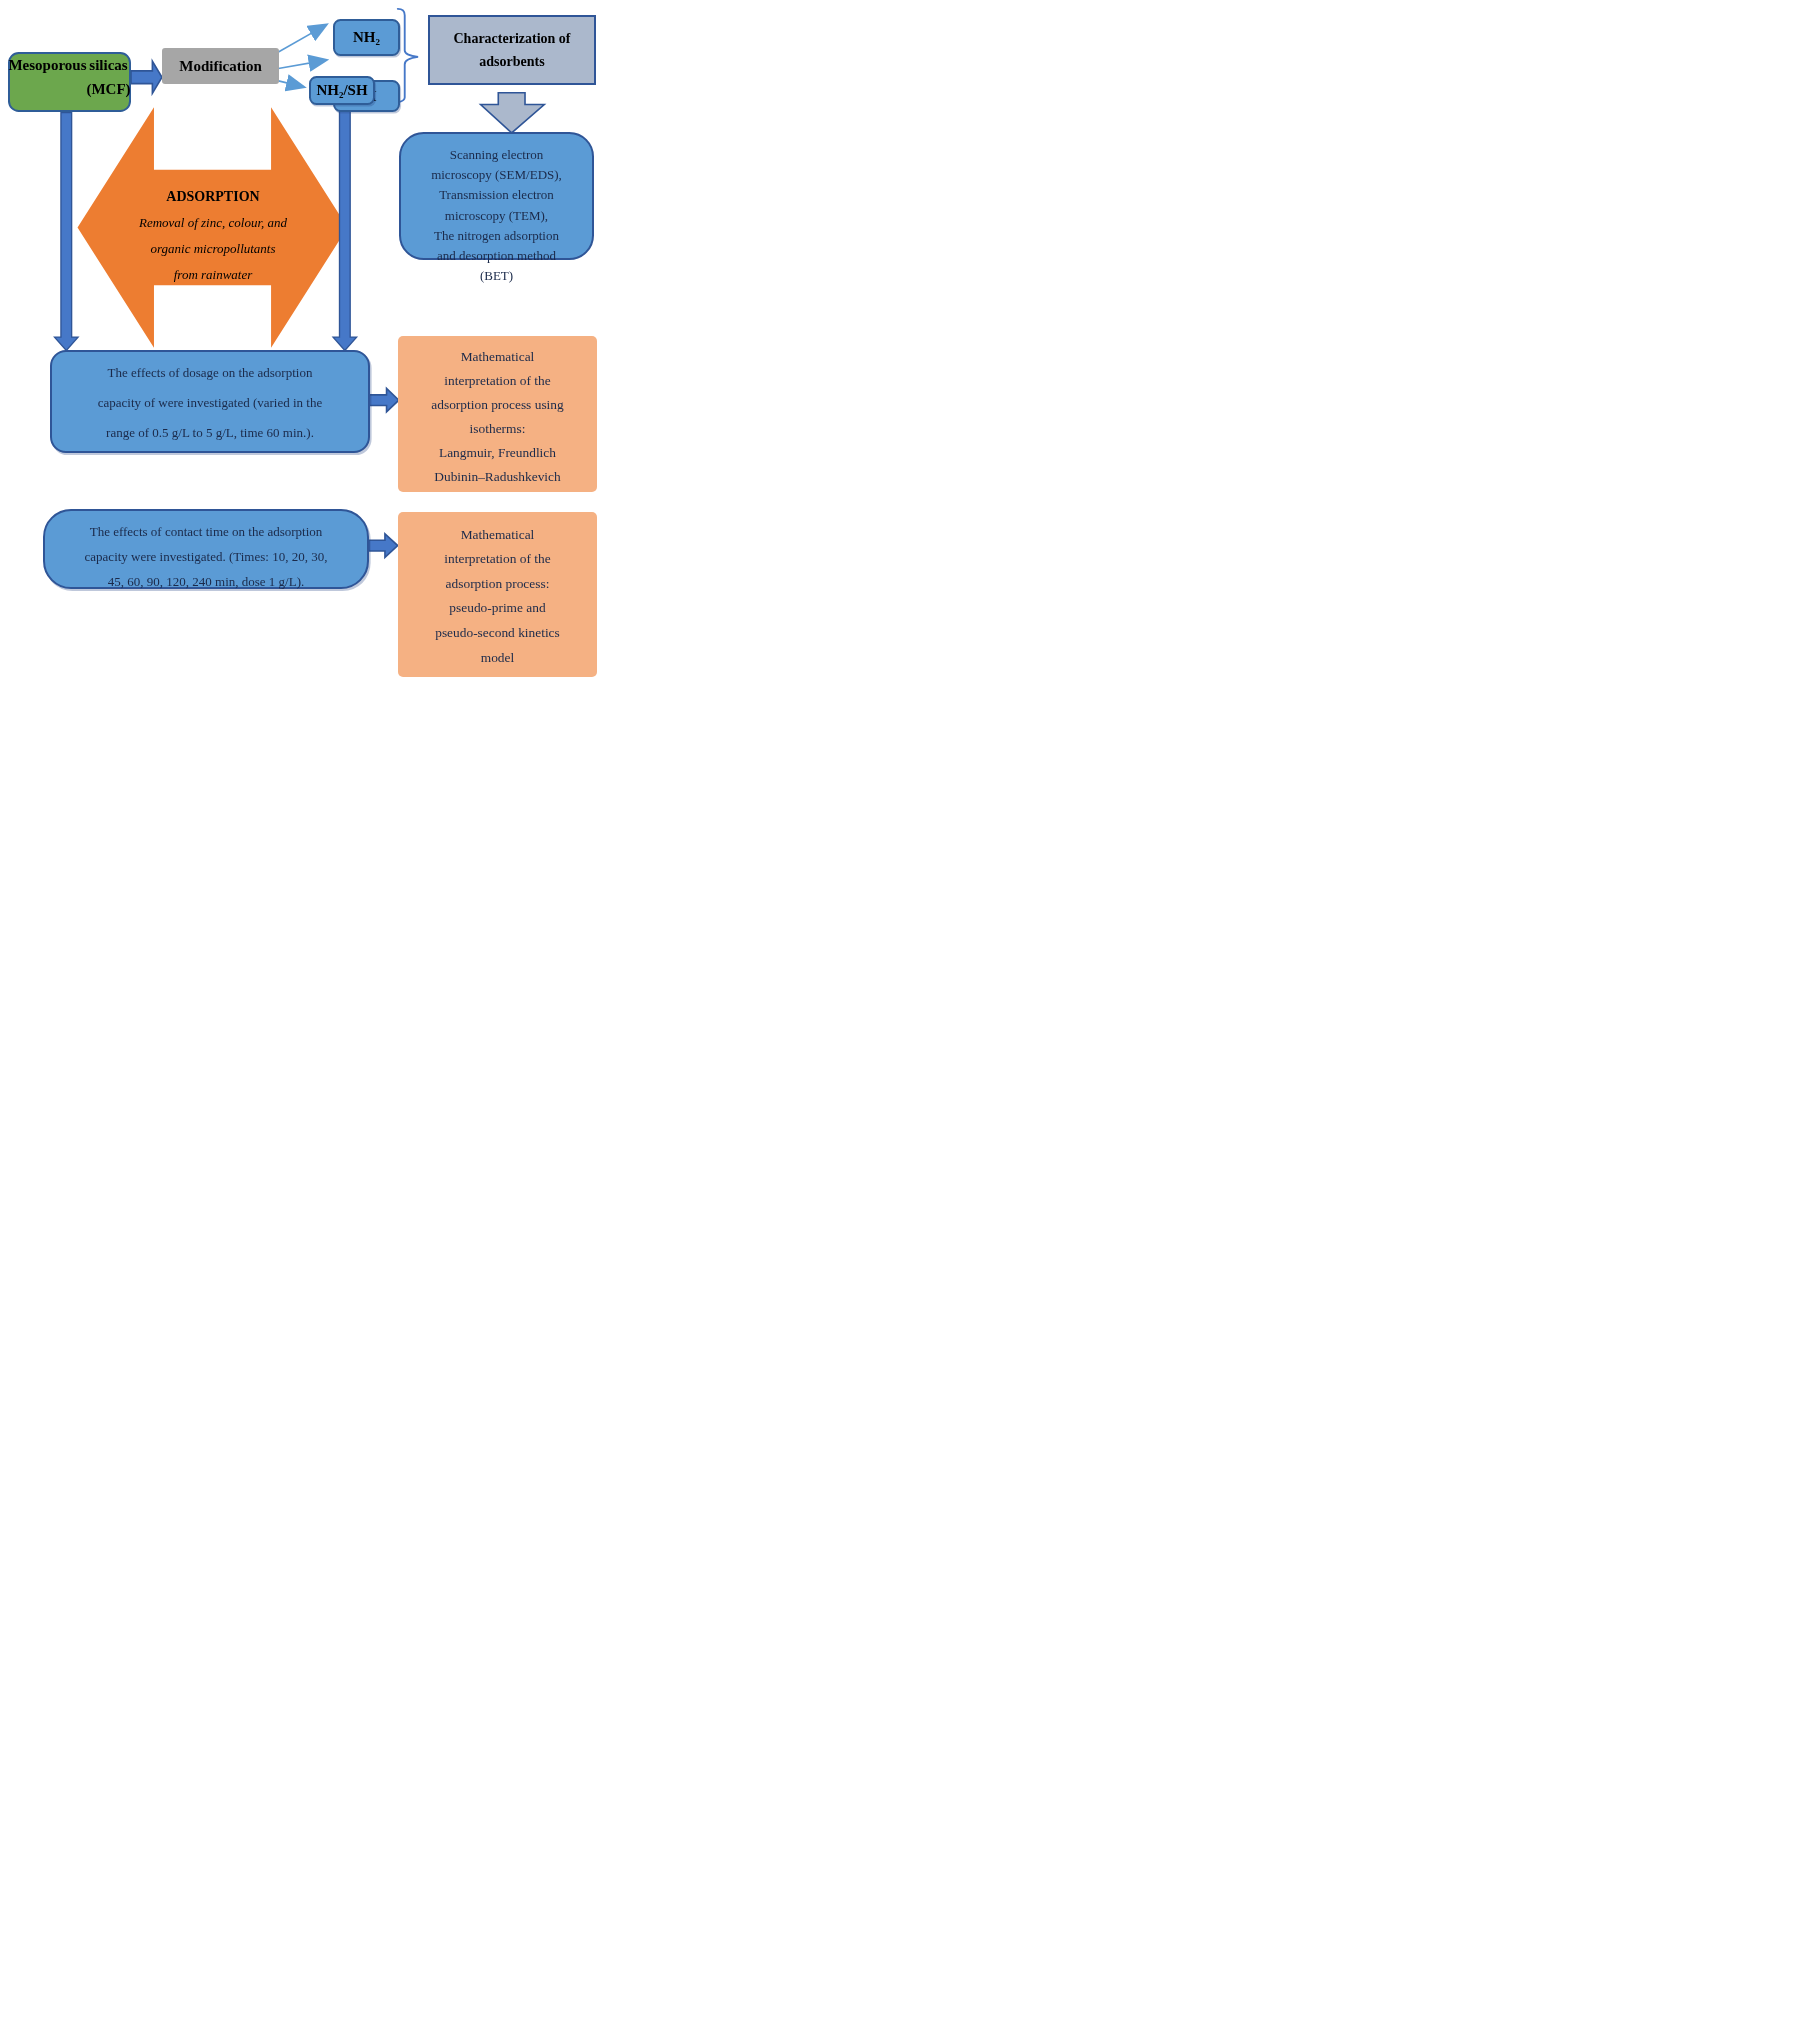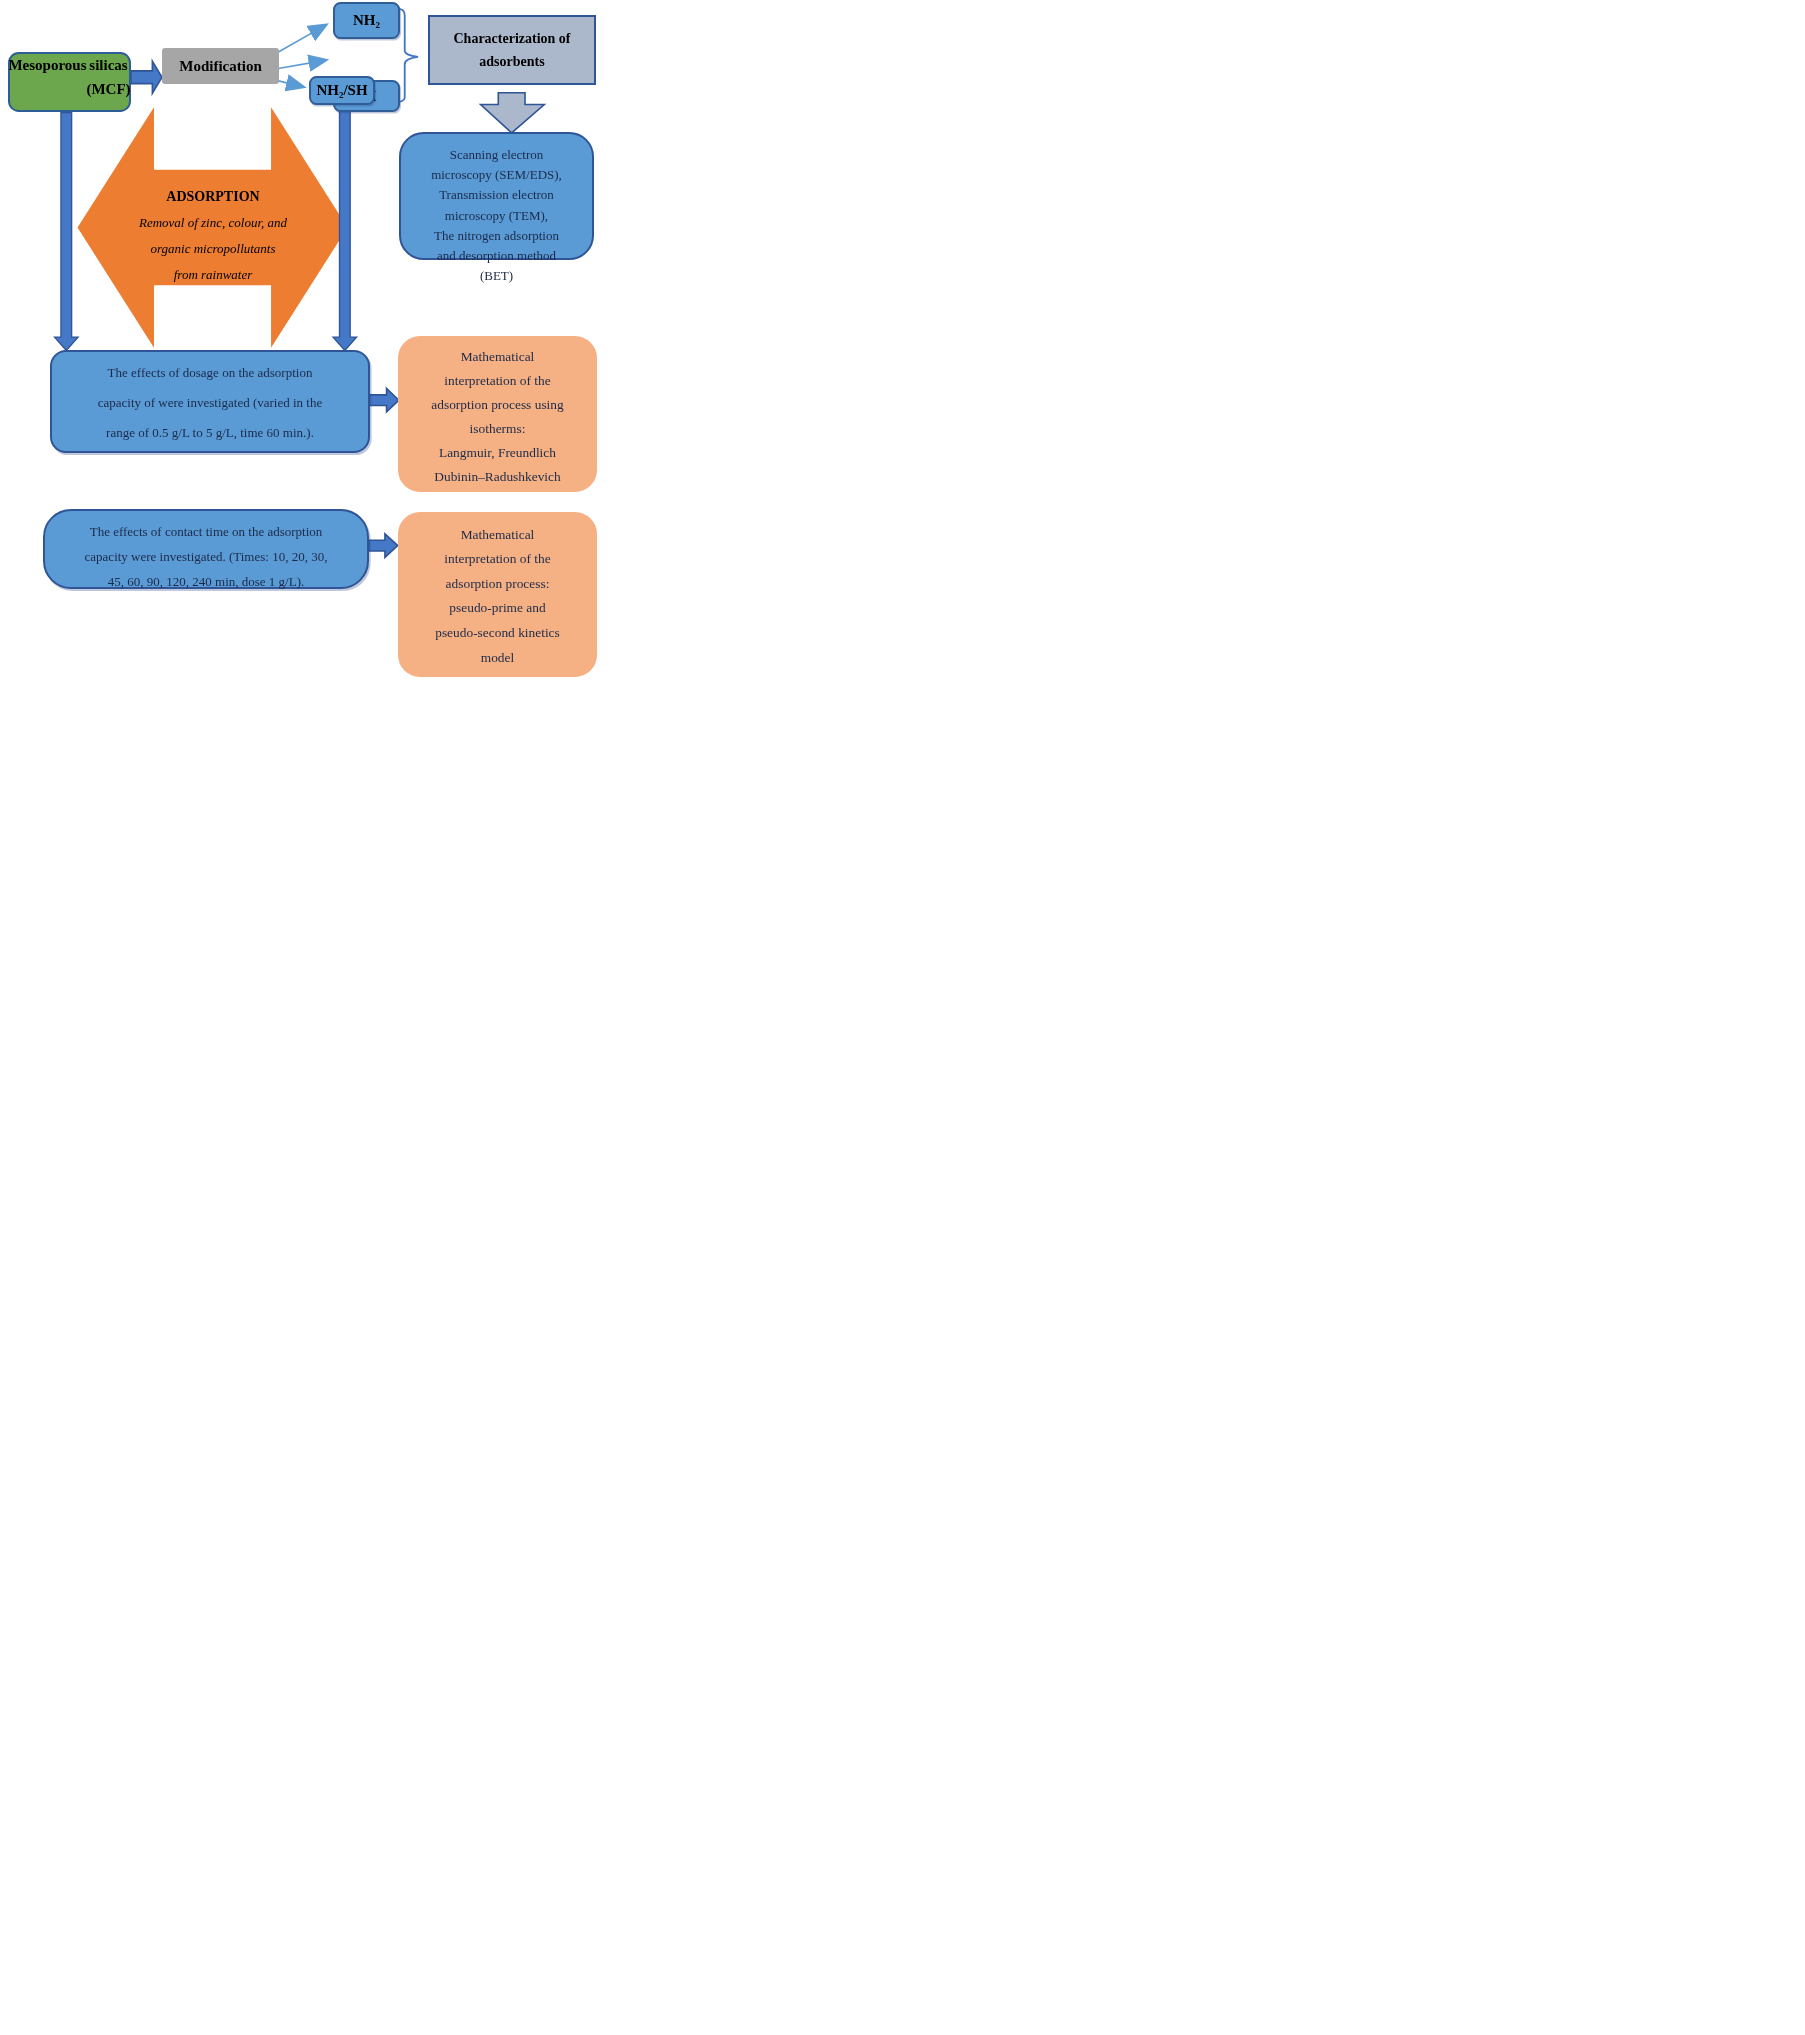--- a/index.html
+++ b/index.html
@@ -22,21 +22,21 @@
     background:var(--gray);border-radius:3px;
     font-weight:bold;font-size:15px;color:var(--text-dark);
     display:flex;align-items:center;justify-content:center;
   }
   .chem-box{
     background:var(--blue-box);border:2.1px solid var(--border-blue);border-radius:7.5px;
     font-weight:bold;font-size:15px;color:var(--text-dark);
     display:flex;align-items:center;justify-content:center;
     box-shadow:1.1px 1.6px 0 rgba(42,74,135,.30);
   }
-  .nh2-box{left:333px;top:2px;width:67px;height:37px;}
+  .nh2-box{left:333px;top:19px;width:67px;height:37px;}
   .sh-box{left:333px;top:44px;width:67px;height:32px;margin-top:36px;}
   .nh2sh-box{left:309px;top:76px;width:66px;height:29px;}
   .char-box{
     left:428px;top:15px;width:168px;height:70px;
     background:var(--grayblue);border:2.1px solid var(--connector-stroke);
     font-weight:bold;font-size:14px;color:var(--text-dark);
     padding-top:9.6px;line-height:23.5px;
   }
   .para{color:var(--text-navy);}
   .sem-box{
@@ -50,21 +50,21 @@
     font-size:13px;line-height:30px;padding-top:5.9px;
     box-shadow:1.6px 2.1px 0 rgba(42,74,135,.30);
   }
   .contact-box{
     left:43px;top:509px;width:326px;height:80px;
     background:var(--blue-box);border:2.1px solid var(--connector-stroke);border-radius:28px;
     font-size:13px;line-height:25px;padding-top:8px;
     box-shadow:1.6px 2.1px 0 rgba(42,74,135,.30);
   }
   .orange-box{
-    background:var(--orange-light);border-radius:22px;
+    background:var(--orange-light);border-radius:5px;
     font-size:13.4px;color:var(--text-navy);
   }
   .iso-box{left:398px;top:336px;width:199px;height:156px;line-height:24px;padding-top:8.6px;}
   .kin-box{left:398px;top:512px;width:199px;height:165px;line-height:24.6px;padding-top:10.7px;}
 
   .ads-label{
     position:absolute;left:134px;top:184px;width:158px;text-align:center;
     color:var(--text-dark);
   }
   .ads-title{font-weight:bold;font-size:14px;line-height:26px;}

